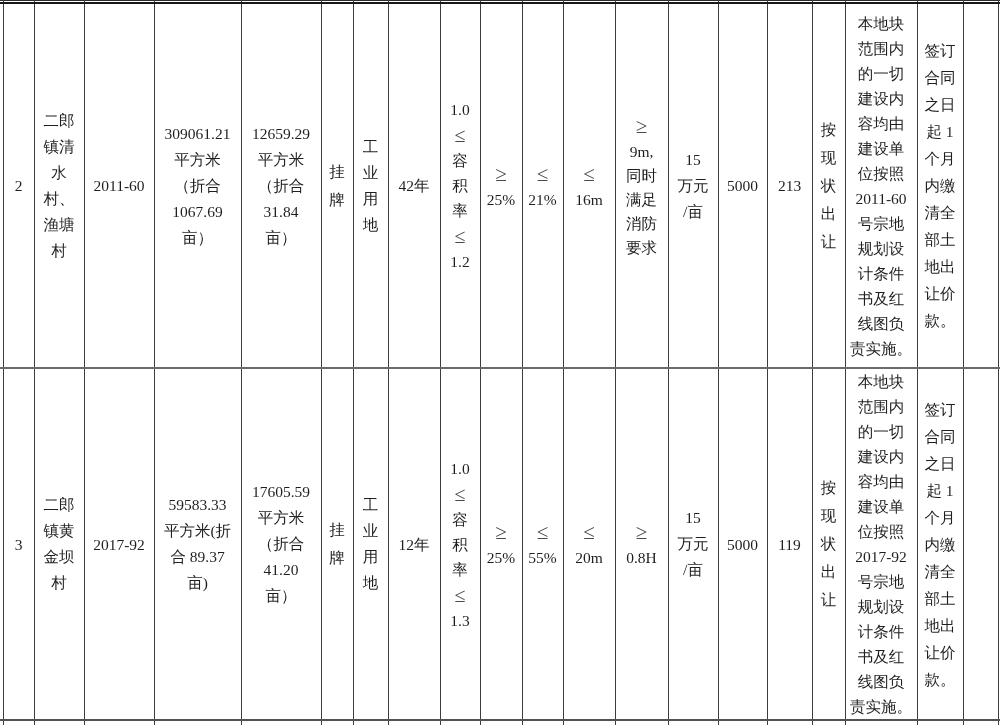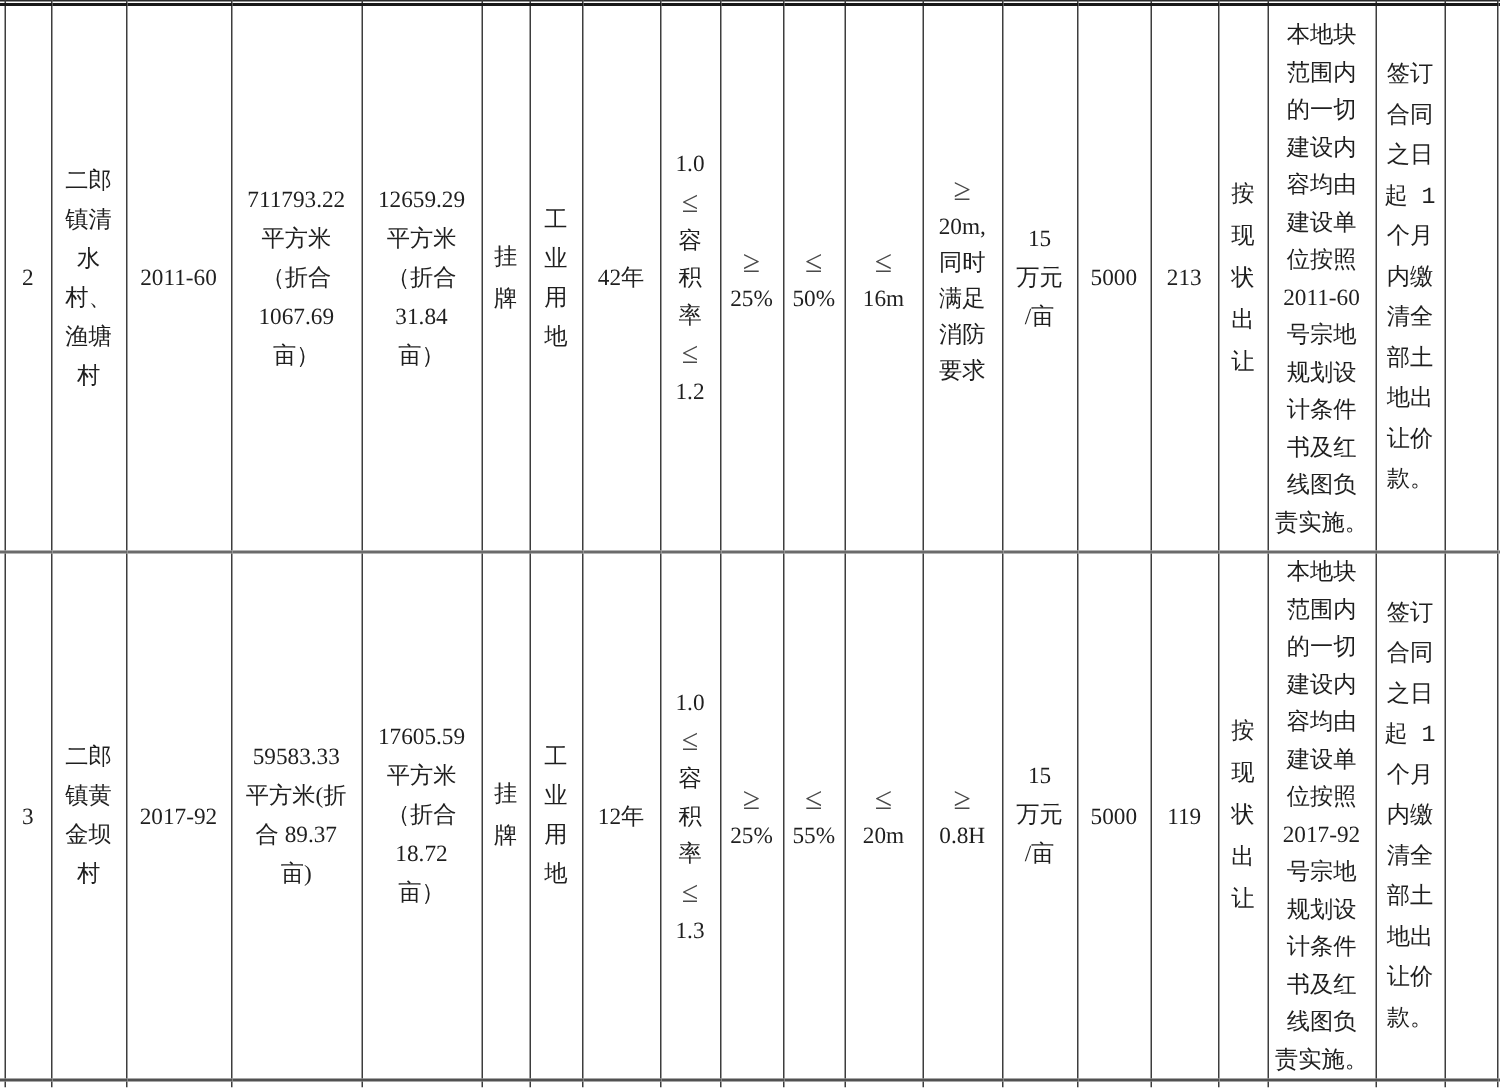--- a/index.html
+++ b/index.html
@@ -52,21 +52,21 @@
   td.area  { line-height: 26px; }
   td.stack { line-height: 28px; }
   td.use   { line-height: 26px; }
   td.ratio { line-height: 25px; margin-left: 32px; }
   td.ratio div:nth-child(2),
   td.ratio div:nth-child(6) { font-size: 20px; line-height: 26px; color: #4a4a4a; }
   td.symcell { line-height: 24px; }
   td.symcell div:first-child { font-size: 21px; line-height: 28px; color: #4a4a4a; }
   td.price { line-height: 26px; }
   td.note  { line-height: 25px; font-size: 15.5px; }
-  td.pay   { line-height: 27px; font-family: Liberation Mono, monospace; }
+  td.pay   { line-height: 27px; }
 </style>
 </head>
 <body>
 
 <table class="land-table">
   <colgroup>
     <col style="width:3px">
       <col style="width:31px">
       <col style="width:50px">
       <col style="width:70px">
@@ -121,21 +121,21 @@
       <td class="loc">
           <div>二郎</div>
           <div>镇清</div>
           <div>水</div>
           <div>村、</div>
           <div>渔塘</div>
           <div>村</div>
         </td>
       <td>2011-60</td>
       <td class="area">
-          <div>711793.22</div>
+          <div>309061.21</div>
           <div>平方米</div>
           <div>（折合</div>
           <div>1067.69</div>
           <div>亩）</div>
         </td>
       <td class="area">
           <div>12659.29</div>
           <div>平方米</div>
           <div>（折合</div>
           <div>31.84</div>
@@ -160,29 +160,29 @@
           <div>率</div>
           <div>≤</div>
           <div>1.2</div>
         </td>
       <td class="symcell">
           <div>≥</div>
           <div>25%</div>
         </td>
       <td class="symcell">
           <div>≤</div>
-          <div>50%</div>
+          <div>21%</div>
         </td>
       <td class="symcell">
           <div>≤</div>
           <div>16m</div>
         </td>
       <td class="symcell">
           <div>≥</div>
-          <div>20m,</div>
+          <div>9m,</div>
           <div>同时</div>
           <div>满足</div>
           <div>消防</div>
           <div>要求</div>
         </td>
       <td class="price">
           <div>15</div>
           <div>万元</div>
           <div>/亩</div>
         </td>
@@ -241,21 +241,21 @@
       <td class="area">
           <div>59583.33</div>
           <div>平方米(折</div>
           <div>合 89.37</div>
           <div>亩)</div>
         </td>
       <td class="area">
           <div>17605.59</div>
           <div>平方米</div>
           <div>（折合</div>
-          <div>18.72</div>
+          <div>41.20</div>
           <div>亩）</div>
         </td>
       <td class="stack">
           <div>挂</div>
           <div>牌</div>
         </td>
       <td class="use">
           <div>工</div>
           <div>业</div>
           <div>用</div>

